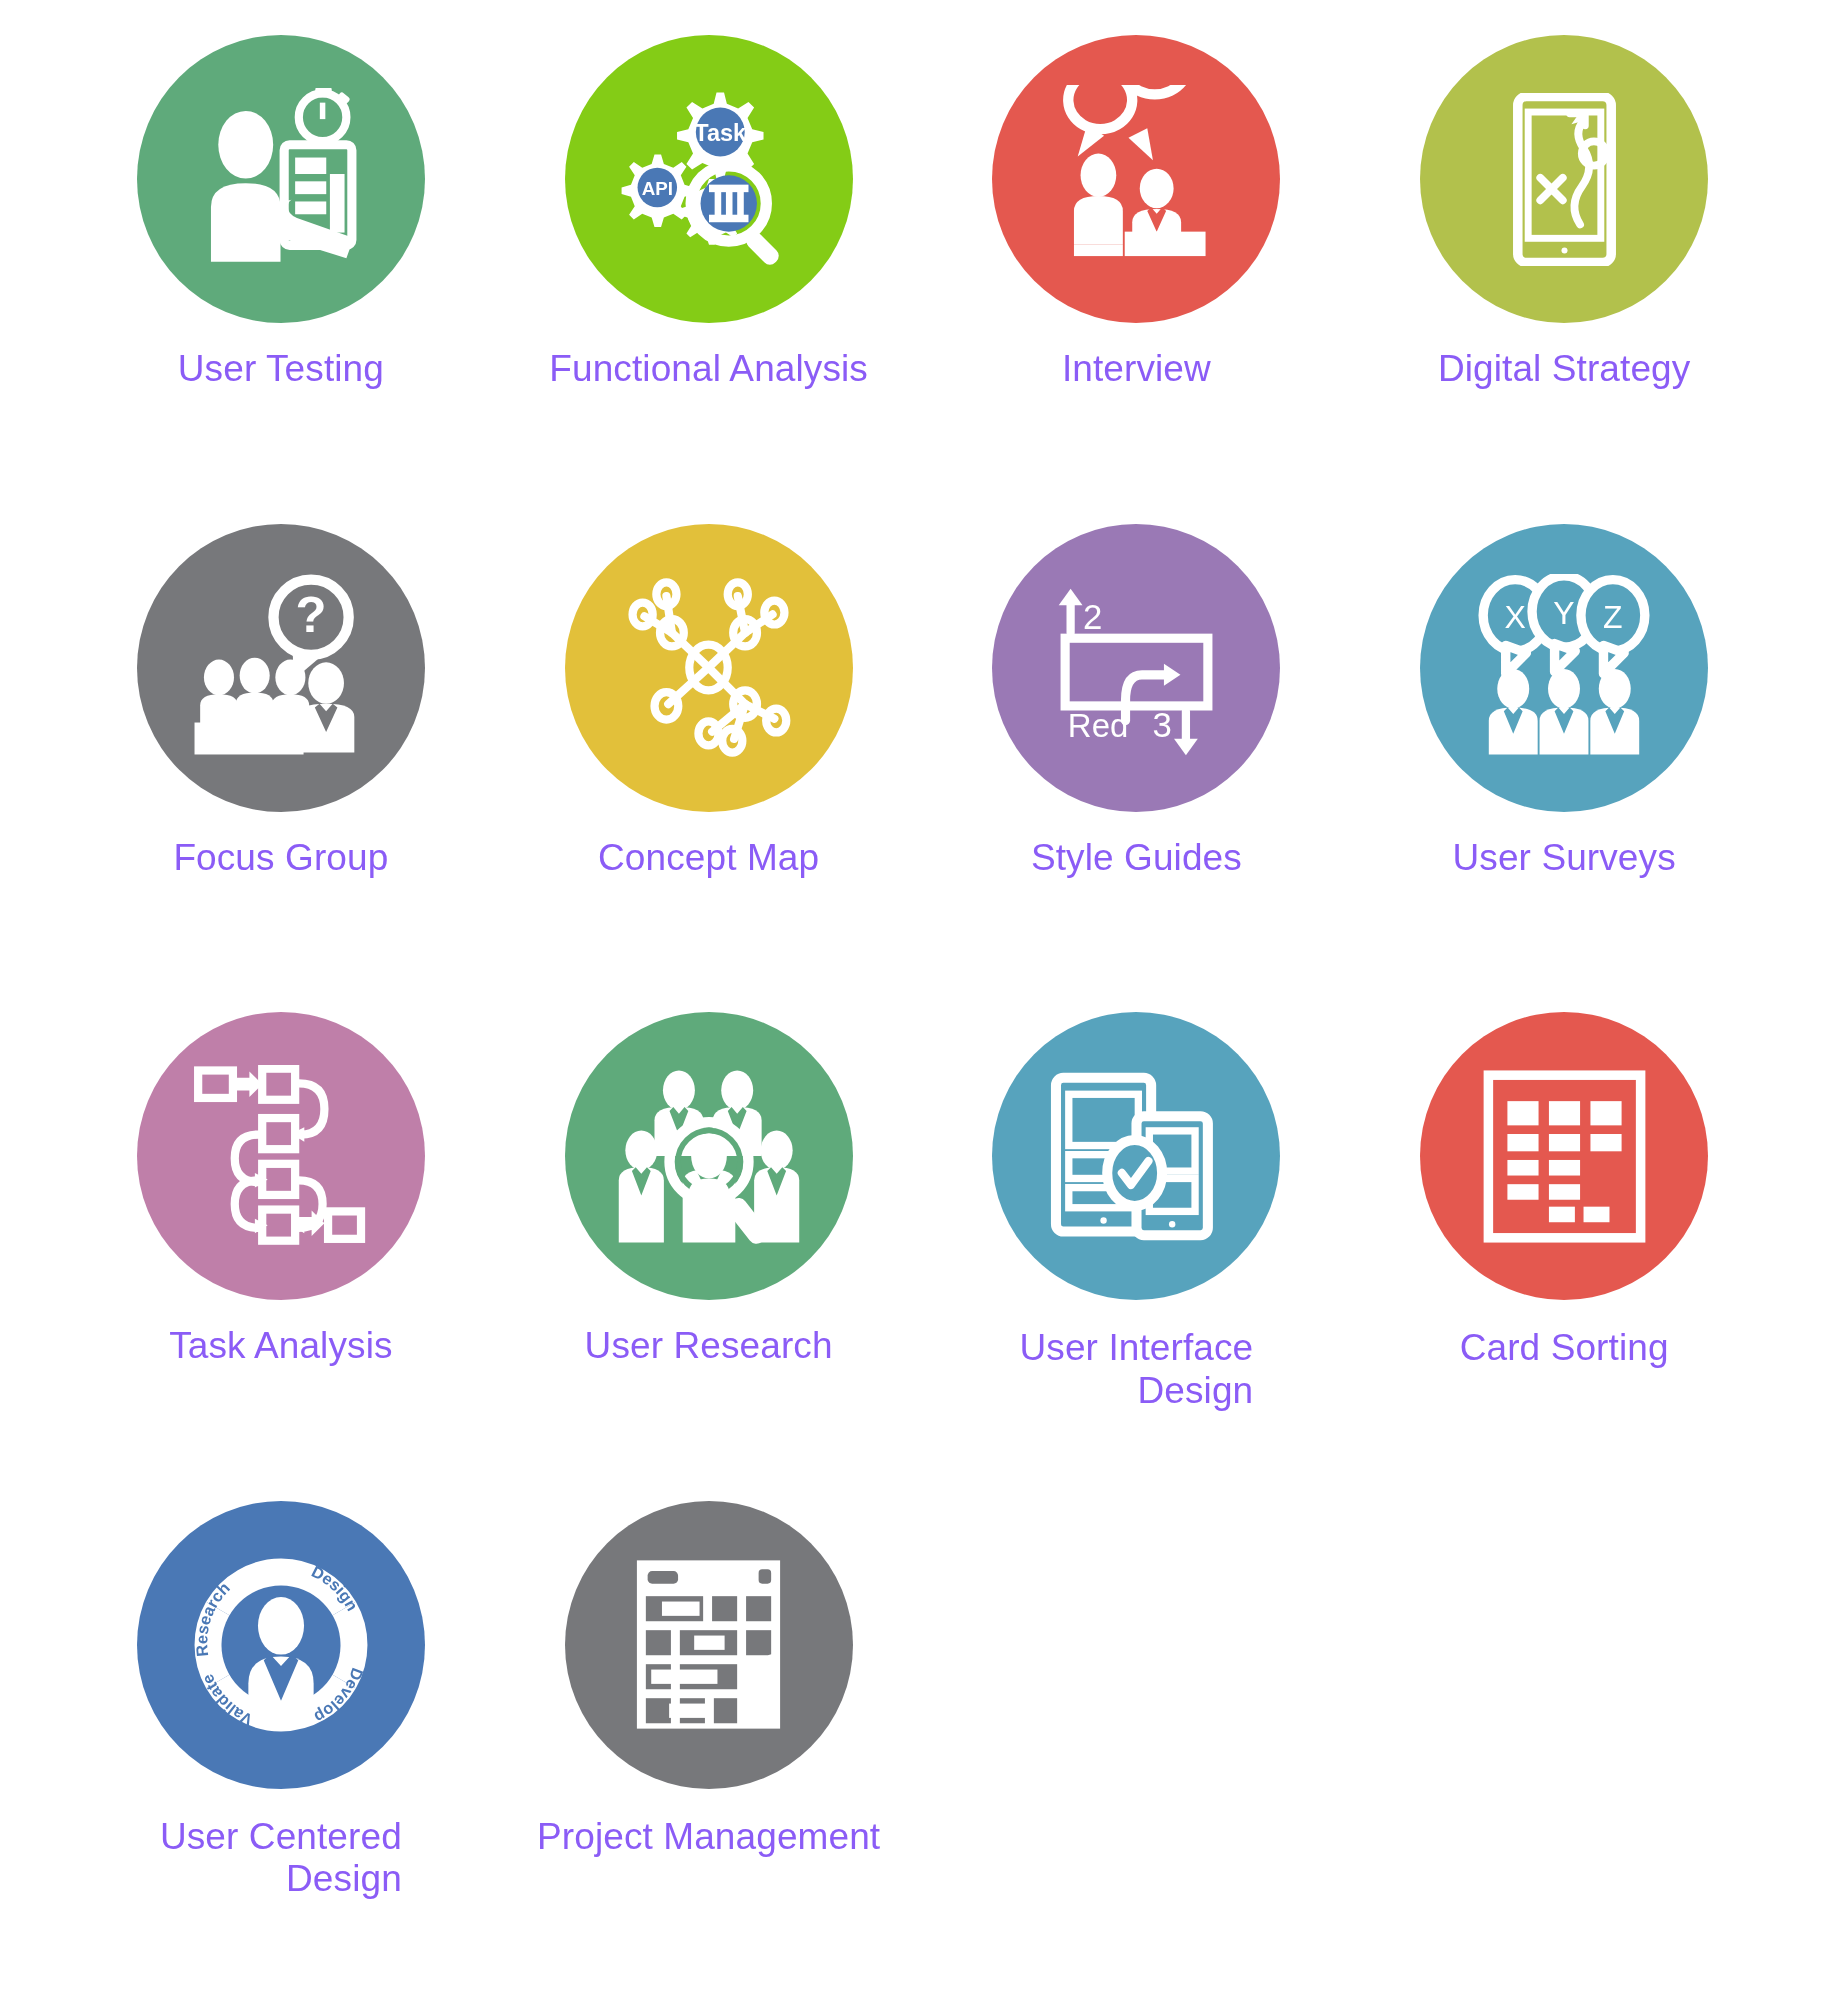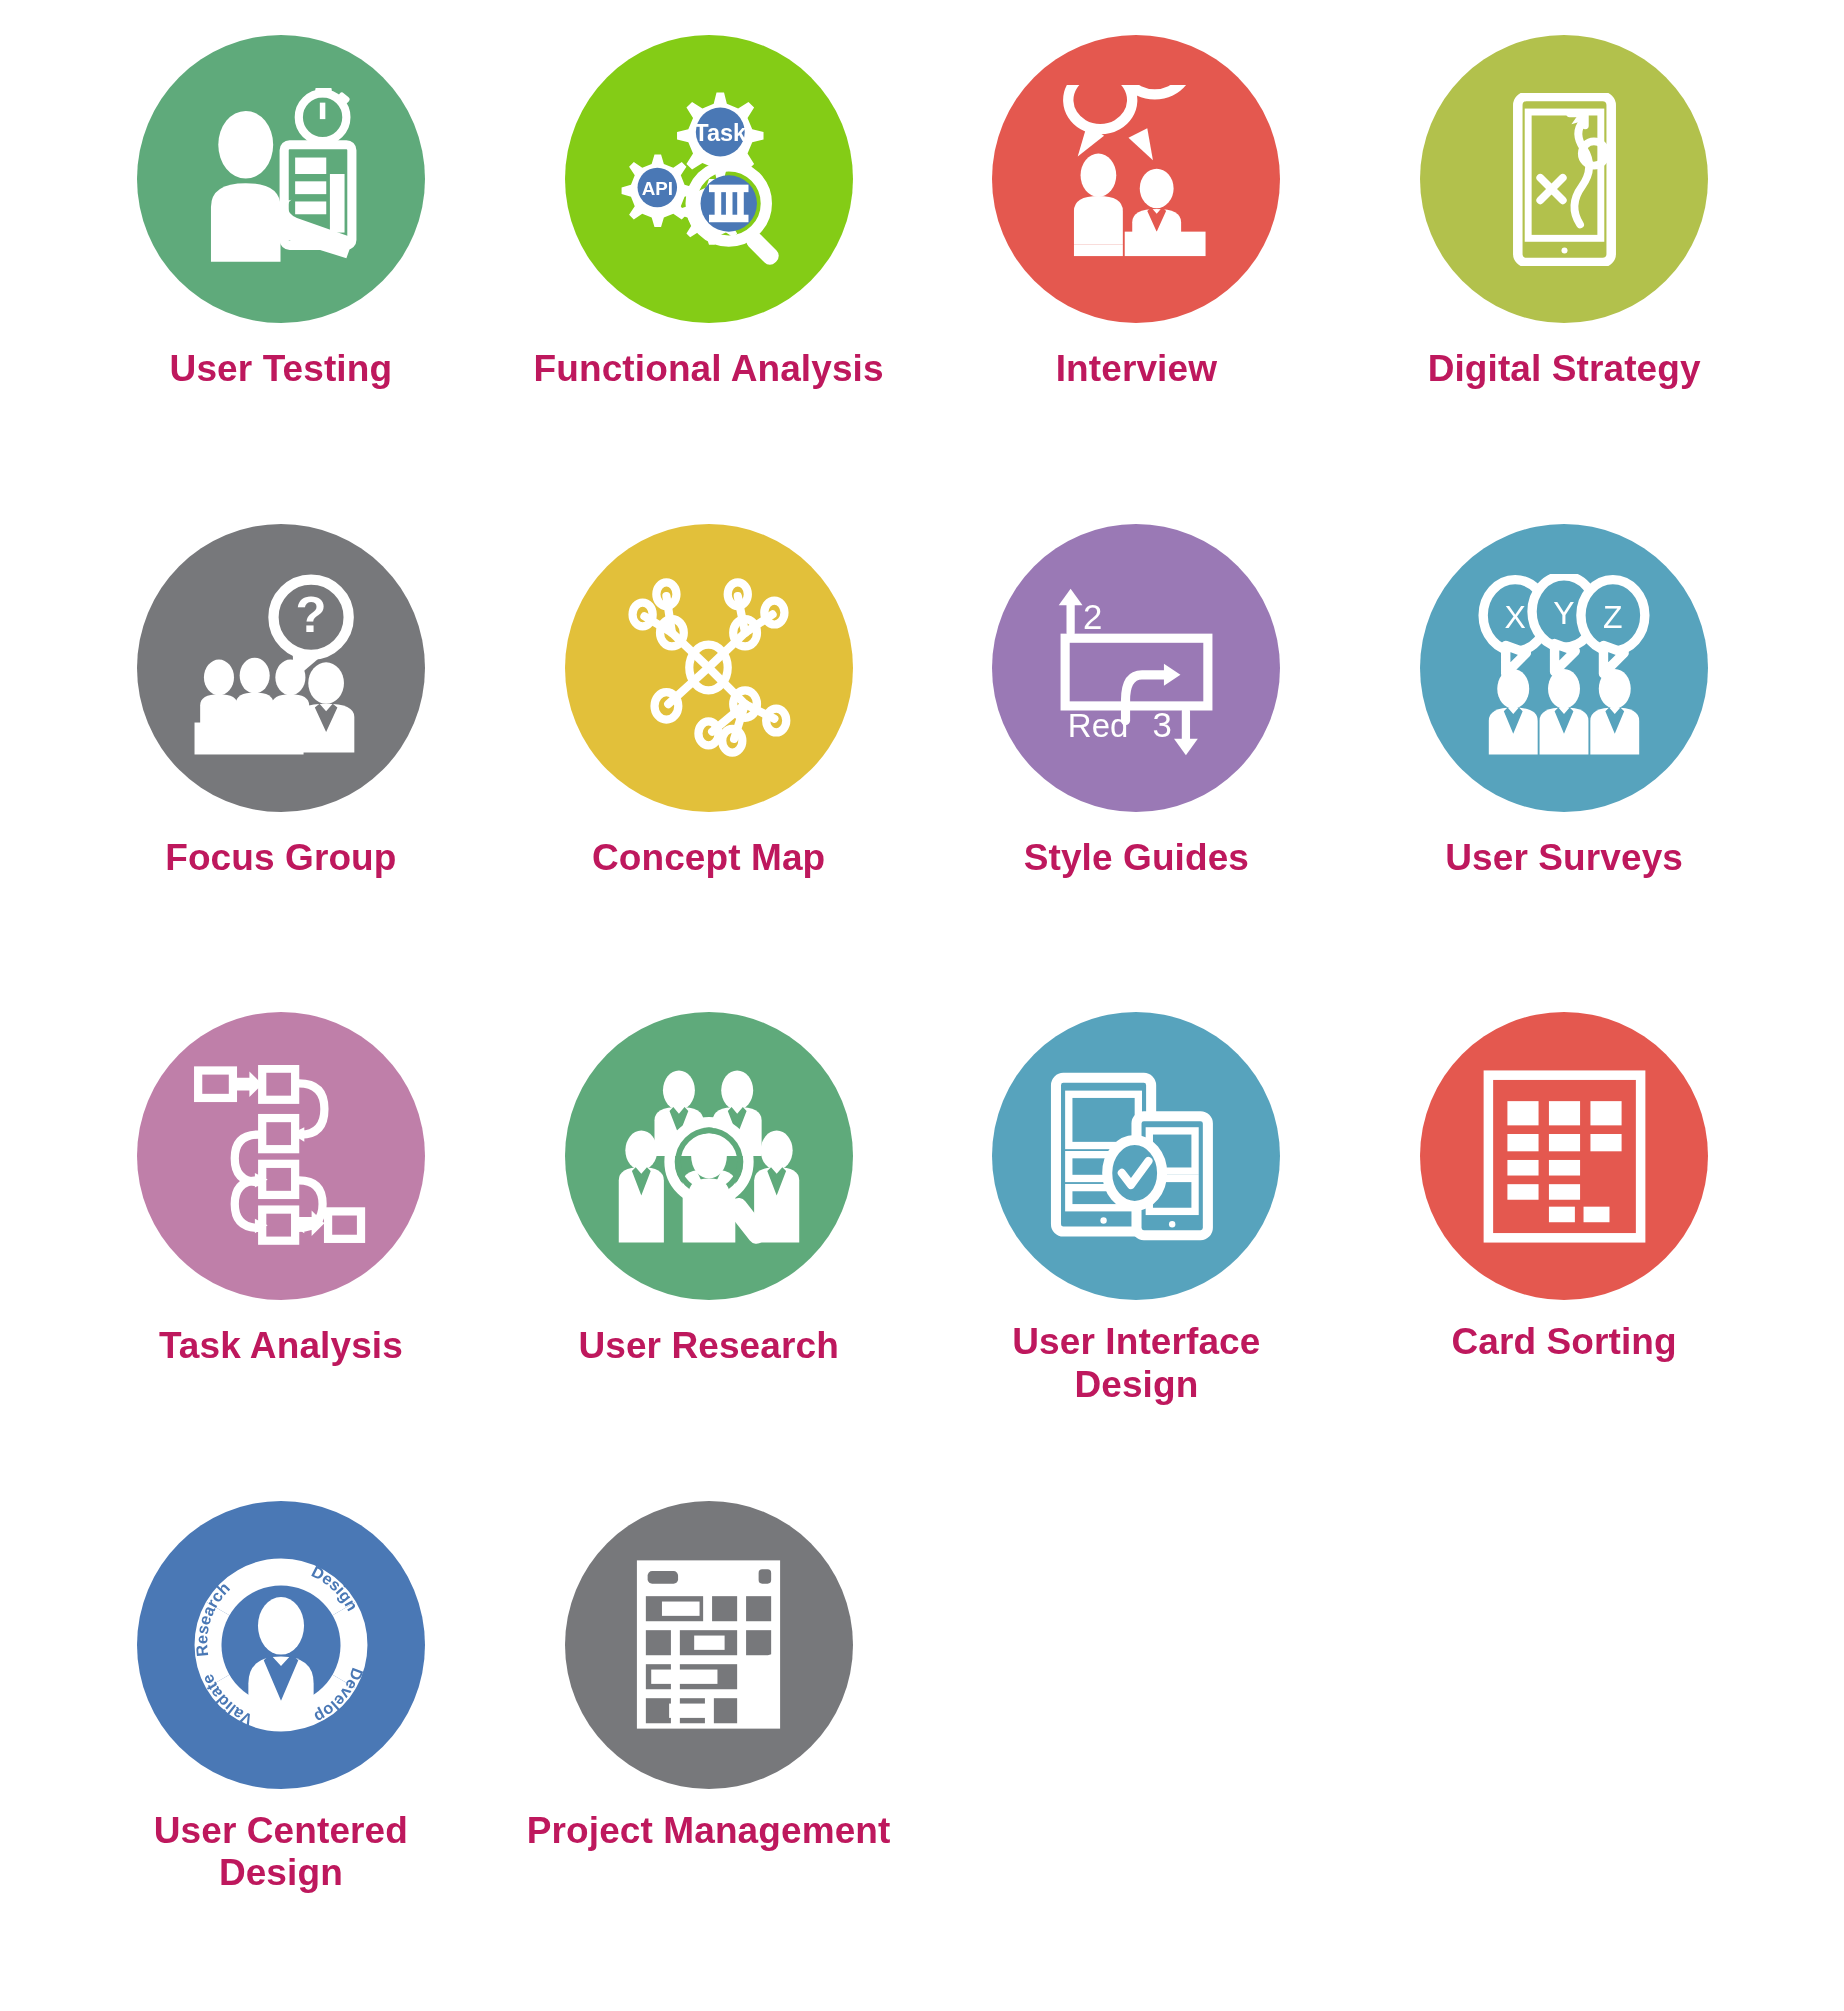--- a/index.html
+++ b/index.html
@@ -31,28 +31,28 @@
     border-radius: 50%;
     display: flex;
     align-items: center;
     justify-content: center;
     flex: 0 0 auto;
   }
   .disc svg { display: block; }
   .label {
     margin-top: 25px;
     font-size: 37px;
-    color: #be185d;
+    color: #8b5cf6;
     text-align: center;
     line-height: 1.16;
     letter-spacing: 0.1px;
     white-space: pre-line;
-    font-weight: 700;
-  }
-  .r4 .label { margin-top: 21px; }
+    font-weight: 400;
+  }
+  .r4 .label { margin-top: 27px; text-align: right; }
 </style>
 </head>
 <body>
 
 <div id="grid">
 
   <div class="cell">
     <div class="disc" style="background:#5faa7b">
       <svg width="183" height="183" viewBox="0 0 200 200">
         <g fill="#ffffff">

